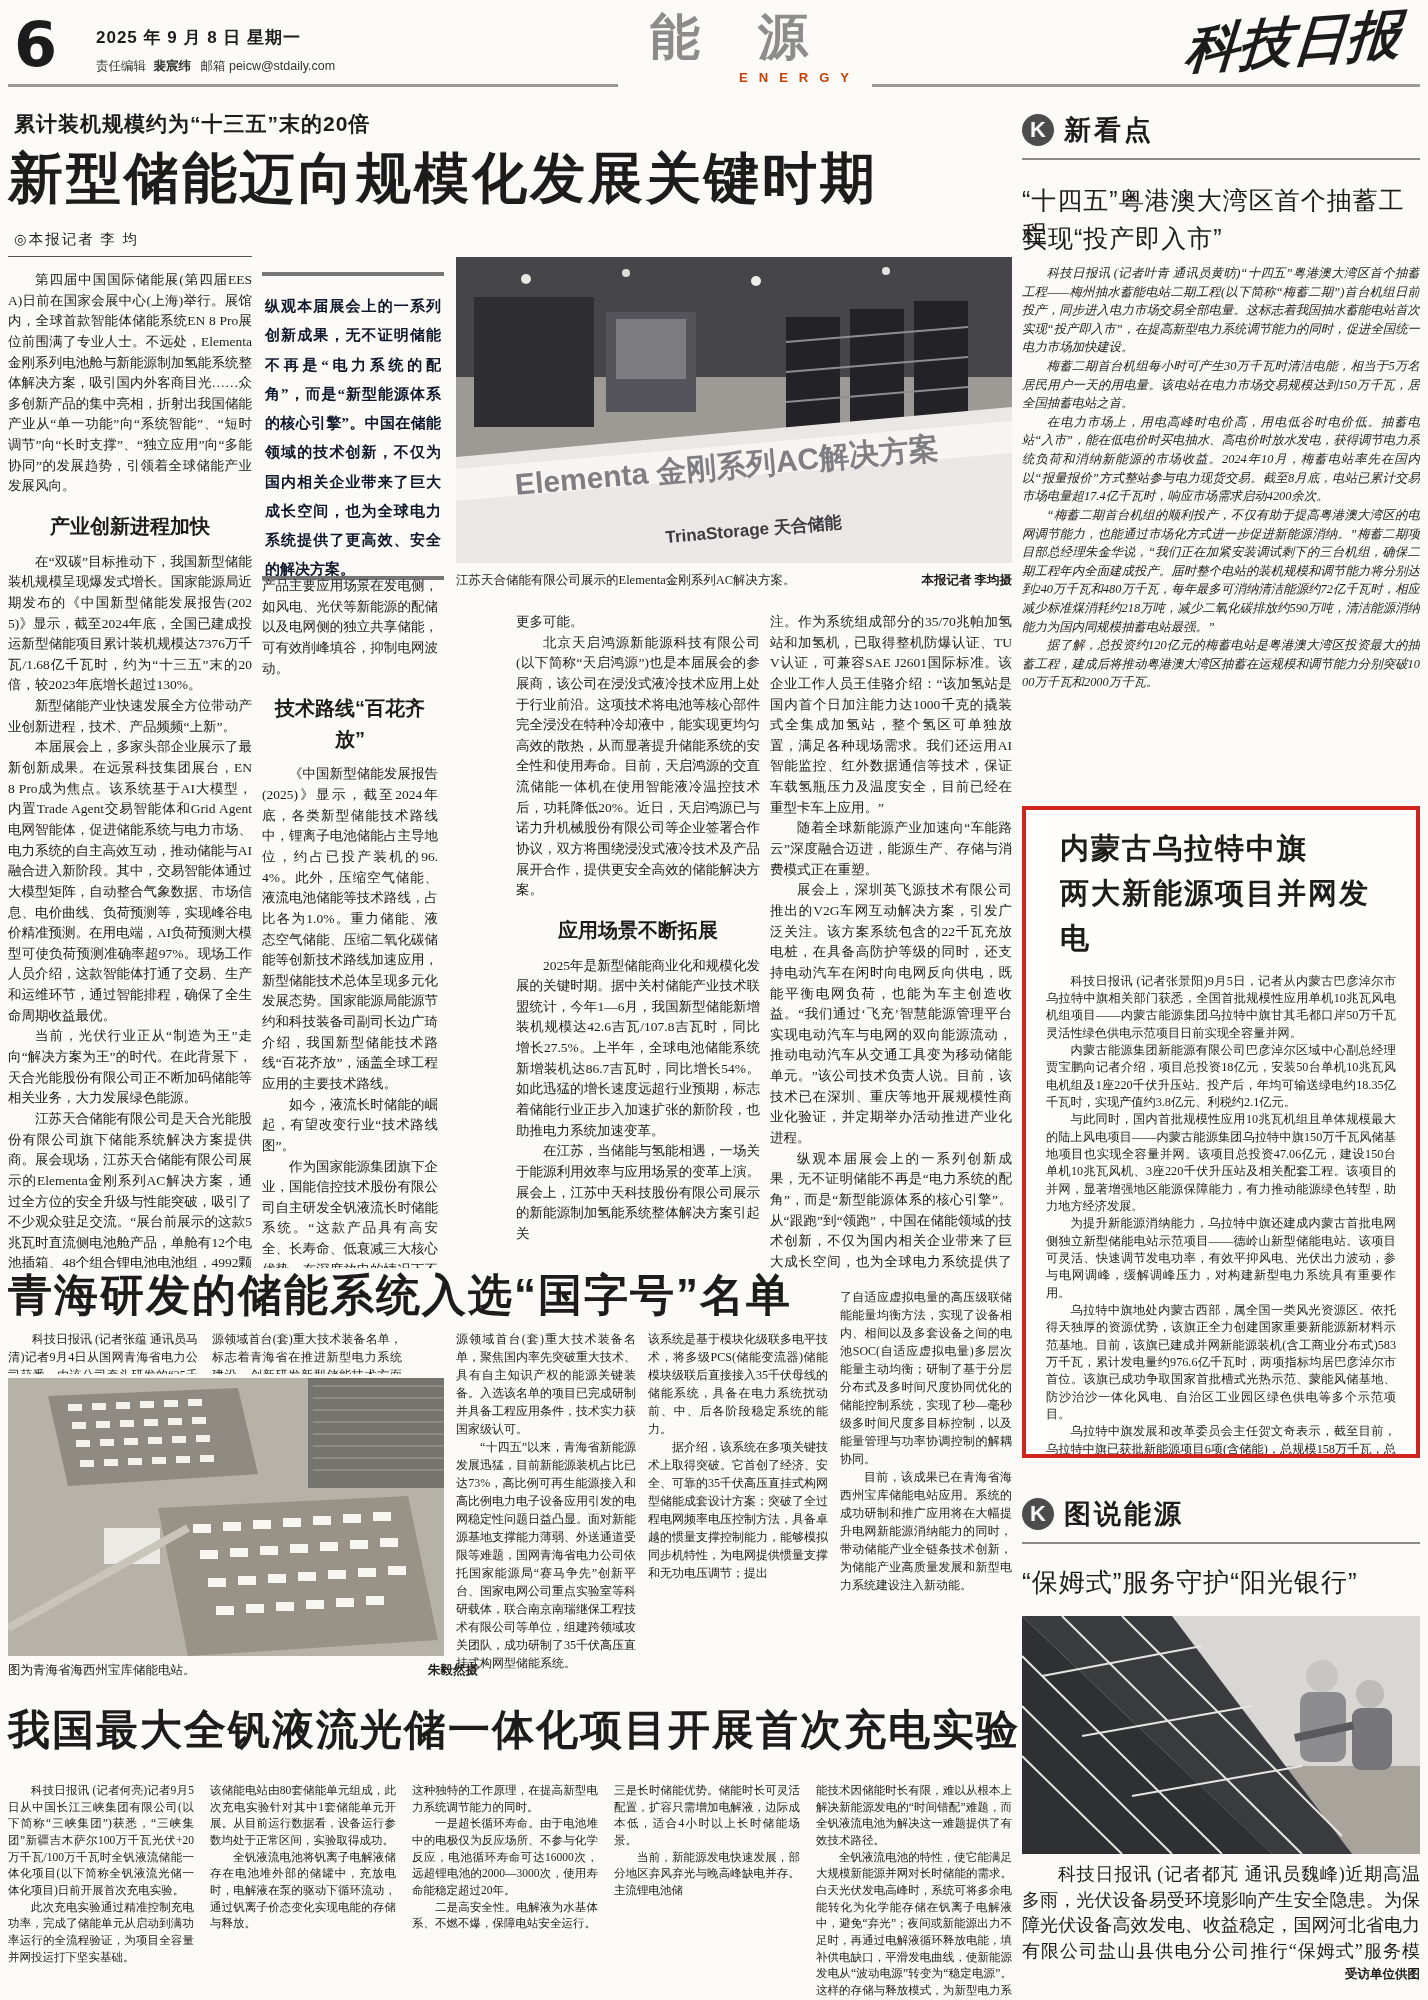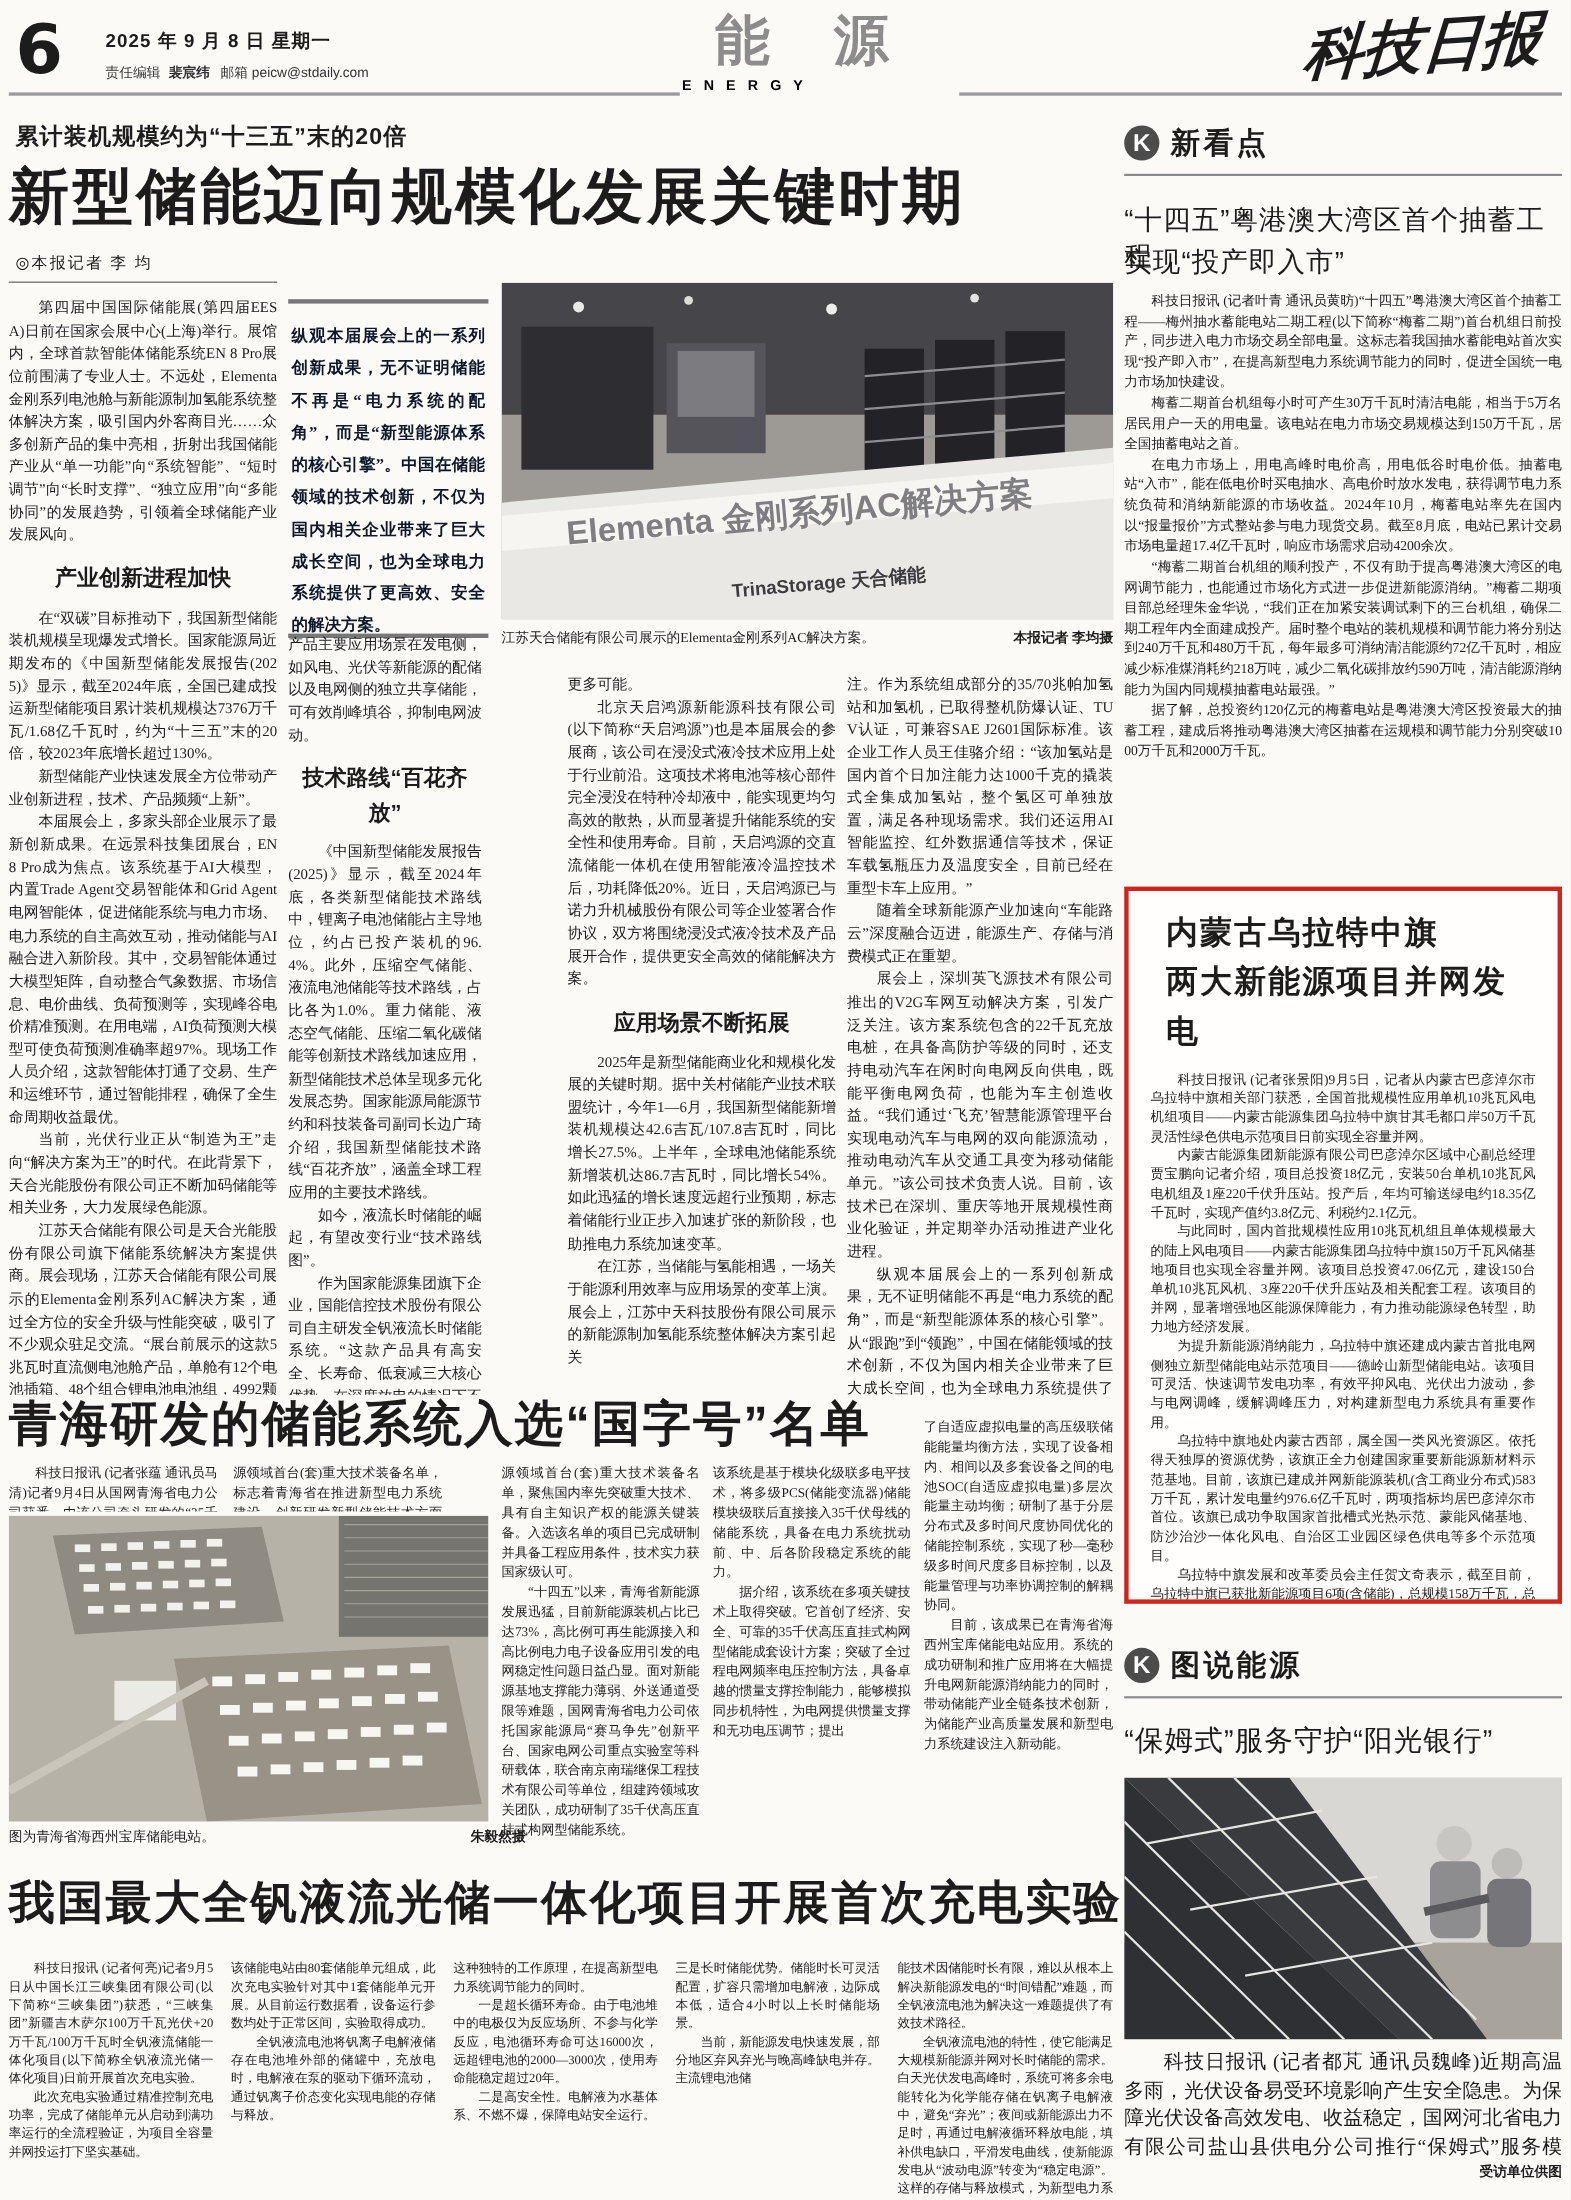--- a/index.html
+++ b/index.html
@@ -7,21 +7,21 @@
         font-family:"Liberation Serif","DejaVu Serif",serif;color:#1c1c1c;}
   .abs{position:absolute;}
   .sans{font-family:"Liberation Sans","DejaVu Sans",sans-serif;}
 
   
   .pagenum{font-family:"DejaVu Sans",sans-serif;font-weight:900;font-size:62px;line-height:1;}
   .hdr-date{font-weight:bold;font-size:17px;letter-spacing:1px;}
   .hdr-editor{font-size:12.5px;color:#333;}
   .hdr-editor b{margin:0 6px 0 4px;}
   .masthead{font-weight:900;font-size:50px;color:#8c8c8c;letter-spacing:22px;text-align:center;line-height:1;}
-  .masthead-en{font-weight:bold;font-size:13px;color:#000000;letter-spacing:11px;text-align:left;}
+  .masthead-en{font-weight:bold;font-size:13px;color:#c2410c;letter-spacing:11px;text-align:right;}
   .brand{font-style:italic;font-weight:bold;font-size:54px;transform:rotate(-4deg) skewX(-8deg);
          font-family:"DejaVu Serif",serif;line-height:1.1;}
   .hrule{background:#9a9a9a;height:3px;}
 
   
   .kicker{font-weight:bold;font-size:21px;letter-spacing:1px;font-family:"Liberation Sans",sans-serif;}
   .headline-xl{font-family:"Liberation Sans","DejaVu Sans",sans-serif;font-weight:900;font-size:55px;
                letter-spacing:3px;line-height:1.1;white-space:nowrap;}
   .byline{font-size:14.5px;letter-spacing:2px;}
   .thinrule{background:#555;height:1px;}
@@ -282,21 +282,21 @@
     </div>
 
   <div class="abs badge" style="left:1022px;top:112px;">
     <span class="k-icon">K</span>
     <span class="badge-label">新看点</span>
   </div>
   <div class="abs" style="left:1022px;top:158px;width:398px;height:2px;background:#8a8a8a;"></div>
 
   <div class="abs side-title" style="left:1022px;top:184px;width:398px;">“十四五”粤港澳大湾区首个抽蓄工程</div>
   <div class="abs side-title" style="left:1022px;top:222px;width:398px;">实现“投产即入市”</div>
-  <div class="abs sidebody" style="left:1022px;top:264px;width:398px;height:534px;">
+  <div class="abs sidebody" style="left:1022px;top:264px;width:398px;height:534px;font-style:italic;">
       <p>科技日报讯 (记者叶青 通讯员黄昉)“十四五”粤港澳大湾区首个抽蓄工程——梅州抽水蓄能电站二期工程(以下简称“梅蓄二期”)首台机组日前投产，同步进入电力市场交易全部电量。这标志着我国抽水蓄能电站首次实现“投产即入市”，在提高新型电力系统调节能力的同时，促进全国统一电力市场加快建设。</p>
       <p>梅蓄二期首台机组每小时可产生30万千瓦时清洁电能，相当于5万名居民用户一天的用电量。该电站在电力市场交易规模达到150万千瓦，居全国抽蓄电站之首。</p>
       <p>在电力市场上，用电高峰时电价高，用电低谷时电价低。抽蓄电站“入市”，能在低电价时买电抽水、高电价时放水发电，获得调节电力系统负荷和消纳新能源的市场收益。2024年10月，梅蓄电站率先在国内以“报量报价”方式整站参与电力现货交易。截至8月底，电站已累计交易市场电量超17.4亿千瓦时，响应市场需求启动4200余次。</p>
       <p>“梅蓄二期首台机组的顺利投产，不仅有助于提高粤港澳大湾区的电网调节能力，也能通过市场化方式进一步促进新能源消纳。”梅蓄二期项目部总经理朱金华说，“我们正在加紧安装调试剩下的三台机组，确保二期工程年内全面建成投产。届时整个电站的装机规模和调节能力将分别达到240万千瓦和480万千瓦，每年最多可消纳清洁能源约72亿千瓦时，相应减少标准煤消耗约218万吨，减少二氧化碳排放约590万吨，清洁能源消纳能力为国内同规模抽蓄电站最强。”</p>
       <p>据了解，总投资约120亿元的梅蓄电站是粤港澳大湾区投资最大的抽蓄工程，建成后将推动粤港澳大湾区抽蓄在运规模和调节能力分别突破1000万千瓦和2000万千瓦。</p>
     </div>
 
   <div class="abs redbox" style="left:1022px;top:806px;width:398px;height:652px;">
     <div class="rb-title">内蒙古乌拉特中旗</div>
     <div class="rb-title">两大新能源项目并网发电</div>

